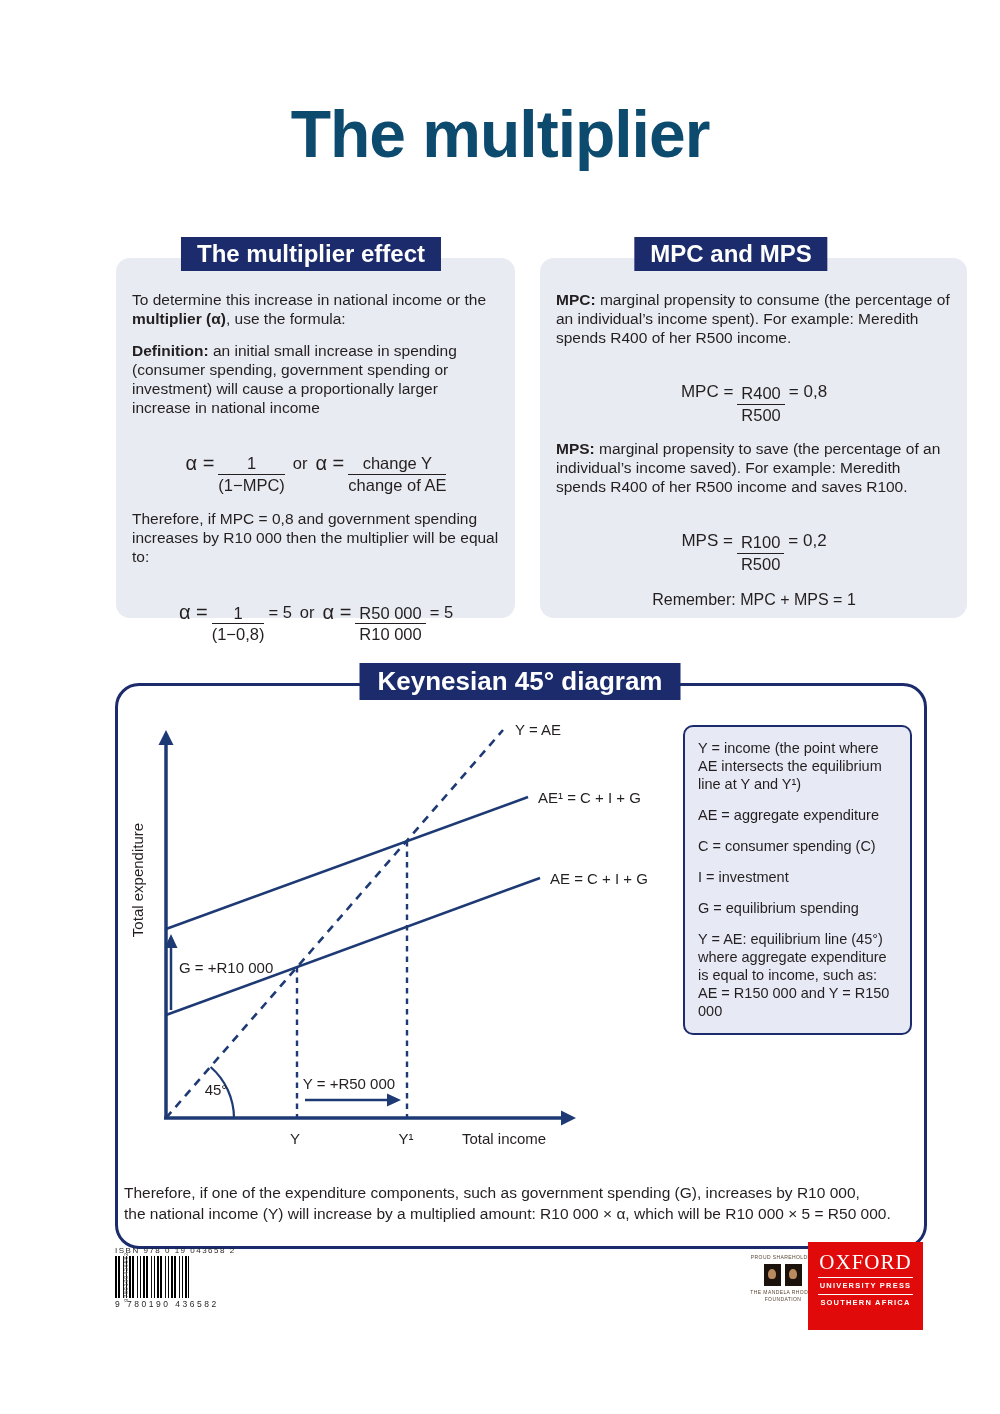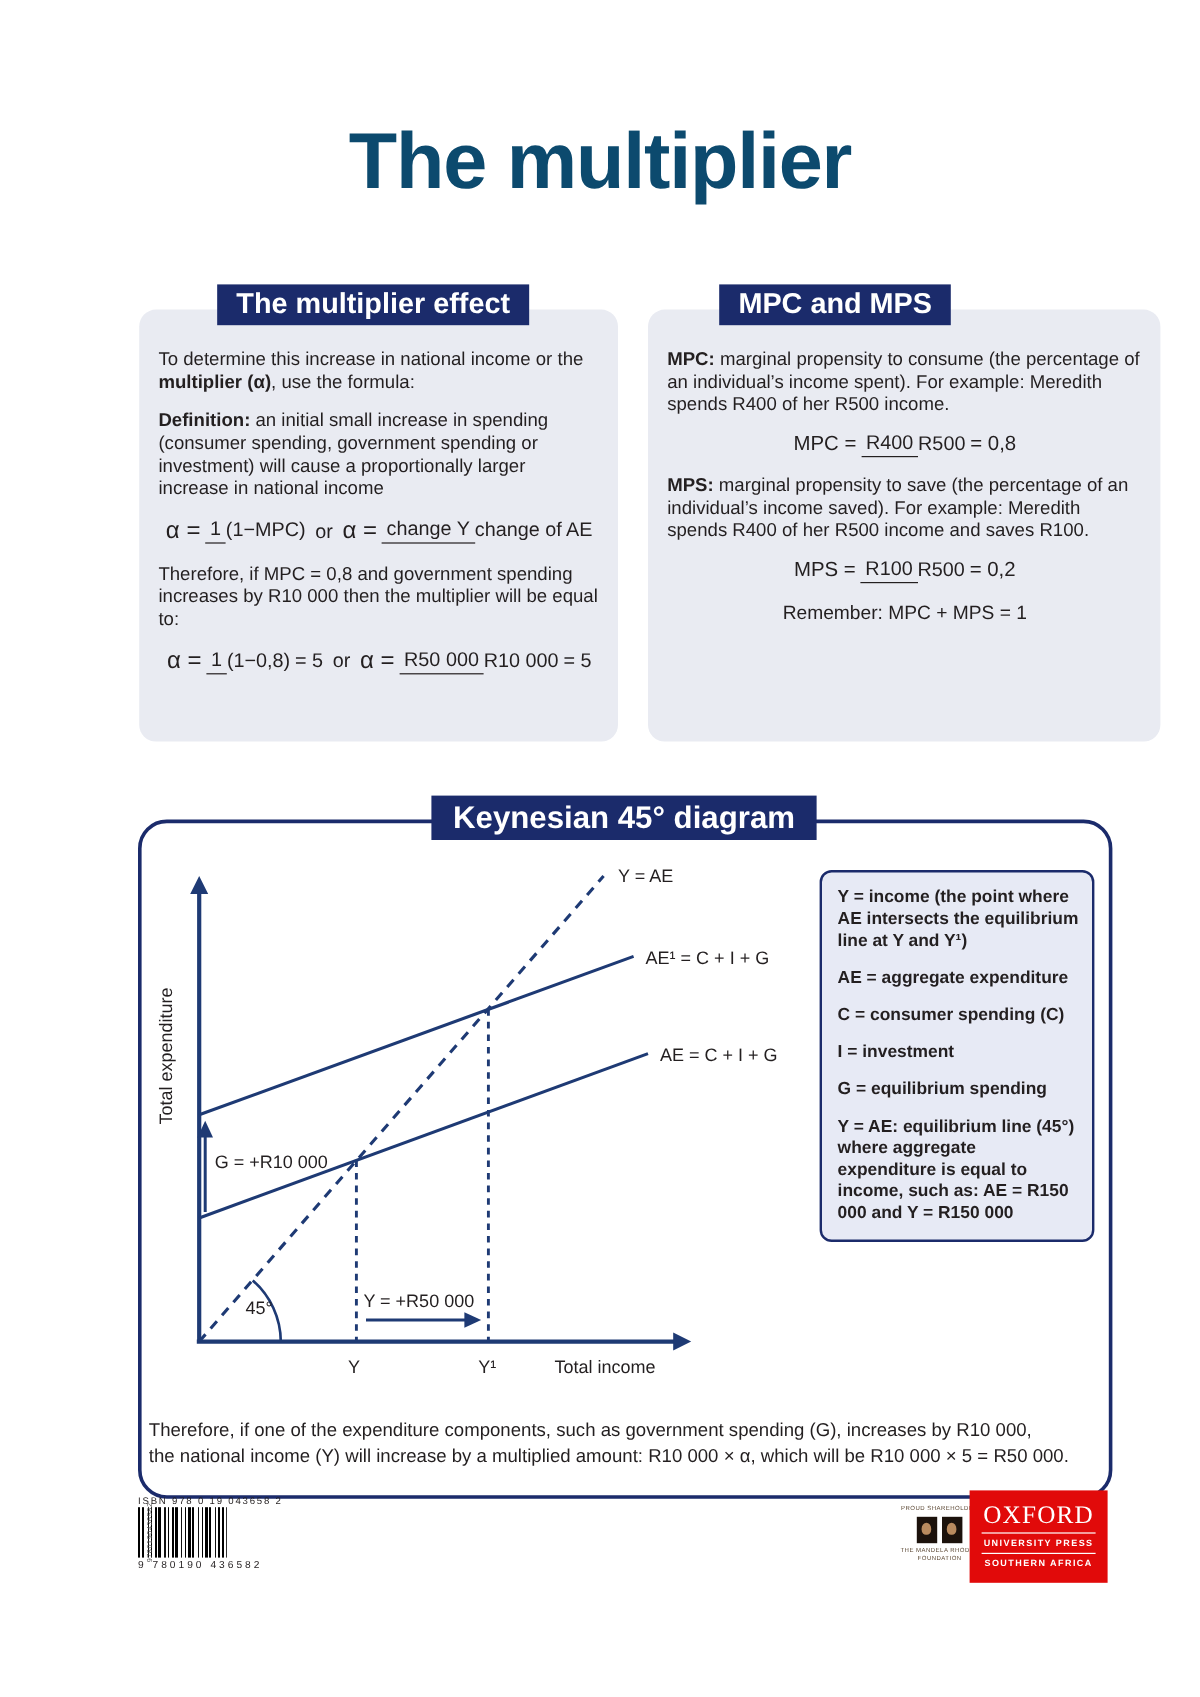--- a/index.html
+++ b/index.html
@@ -12,53 +12,53 @@
   .panel-header{position:absolute;top:237px;left:50%;transform:translateX(-50%);
         background:#1b2b6b;color:#fff;font-weight:700;font-size:24px;line-height:34px;
         padding:0 16px;white-space:nowrap;}
   .panel-body{position:absolute;left:16px;right:15px;top:32px;font-size:15.5px;line-height:1.23;}
   .para{margin:0 0 13px 0;}
   .bold{font-weight:700;}
   .formula{display:flex;align-items:center;justify-content:center;gap:4px;margin:4px 0 14px 0;
            font-size:16.5px;}
   .sym{font-size:20px;}
   .flhs{font-size:17px;}
-  .frac{display:inline-flex;flex-direction:row;text-align:right;line-height:1.15;}
+  .frac{display:inline-flex;flex-direction:column;text-align:center;line-height:1.15;margin-top:24px;}
   .frac .num{border-bottom:1.5px solid #231f20;padding:0 4px 1px 4px;}
   .frac .den{padding-top:1px;}
   .or{padding:0 4px;}
   .centerline{text-align:center;margin-top:16px;font-size:16px;}
   
   .keybox{position:absolute;left:115px;top:683px;width:806px;height:560px;background:#fff;
           border:3px solid #1b2b6b;border-radius:24px;}
   .key-header{top:663px;font-size:26px;line-height:37px;padding:0 18px;}
   .legend{position:absolute;left:683px;top:725px;width:229px;background:#e7eaf5;
           border:2px solid #1b2b6b;border-radius:10px;padding:13px 11px 12px 13px;
-          font-size:14.5px;line-height:1.24;box-sizing:border-box;font-weight:bold;}
+          font-size:14.5px;line-height:1.24;box-sizing:border-box;}
   .legend-item{margin-bottom:13px;}
   .legend-item:last-child{margin-bottom:0;}
   .chart{position:absolute;left:130px;top:700px;}
   .chart text{font-size:15px;fill:#231f20;}
   .footnote{position:absolute;left:124px;top:1183px;width:780px;font-size:15.5px;line-height:1.35;
             white-space:nowrap;}
   
   .barcode-block{position:absolute;left:113px;top:1246px;width:90px;}
   .isbn-side{position:absolute;left:-12px;top:28px;font-size:6px;transform:rotate(-90deg);
              transform-origin:center;letter-spacing:.5px;color:#555;}
   .isbn-top{font-size:8px;letter-spacing:1.5px;margin:0 0 1px 2px;white-space:nowrap;}
   .bars{width:74px;height:42px;margin-left:2px;
         background:repeating-linear-gradient(90deg,#000 0 2px,#fff 2px 3px,#000 3px 5px,#fff 5px 8px,#111 8px 9px,#fff 9px 11px,#000 11px 12px,#fff 12px 14px);}
   .isbn-bottom{font-size:8.5px;letter-spacing:2.5px;margin:1px 0 0 2px;white-space:nowrap;}
   .mandela{position:absolute;left:744px;top:1254px;width:78px;text-align:center;color:#5a4632;}
   .mandela .tiny{font-size:5px;letter-spacing:.4px;line-height:1.5;}
   .portraits{display:flex;justify-content:center;gap:4px;margin:2px 0 3px 0;}
   .portrait{width:17px;height:22px;background:#1c120c;position:relative;}
   .portrait::after{content:"";position:absolute;left:4px;top:5px;width:8px;height:10px;
                    border-radius:50% 50% 45% 45%;background:#b98a5e;}
-  .oxford{position:absolute;left:808px;top:1242px;width:115px;height:77px;background:#e10a0a;
+  .oxford{position:absolute;left:808px;top:1242px;width:115px;height:88px;background:#e10a0a;
           color:#fff;text-align:center;box-sizing:border-box;padding-top:10px;}
   .oxford .ox-name{font-family:"Liberation Serif", serif;font-size:21px;letter-spacing:1px;line-height:1;}
   .ox-rule{height:1px;background:#fff;margin:4px 10px 3px 10px;}
   .ox-sub{font-size:7.5px;letter-spacing:1.2px;font-weight:700;}
 </style>
 </head>
 <body>
 
 <div class="page">
 
@@ -117,21 +117,21 @@
         <span class="flhs">MPS =</span>
         <span class="frac">
             <span class="num">R100</span>
             <span class="den">R500</span>
           </span>
         <span class="flhs">= 0,2</span>
       </div>
       <div class="centerline">Remember: MPC + MPS = 1</div>
     </div>
   </section>
-  <div class="panel-header" style="left:696px;">MPC and MPS</div>
+  <div class="panel-header" style="left:731px;">MPC and MPS</div>
 
   <section class="keybox"></section>
   <div class="panel-header key-header" style="left:520px;">Keynesian 45° diagram</div>
 
   <svg class="chart" width="560" height="470" viewBox="0 0 560 470">
 
     <line x1="36" y1="44" x2="36" y2="419" stroke="#1e3a74" stroke-width="3.5"></line>
     <polygon points="36,30 28.5,45 43.5,45" fill="#1e3a74"></polygon>
     <line x1="34" y1="418" x2="432" y2="418" stroke="#1e3a74" stroke-width="3.5"></line>
     <polygon points="446,418 431,410.5 431,425.5" fill="#1e3a74"></polygon>

